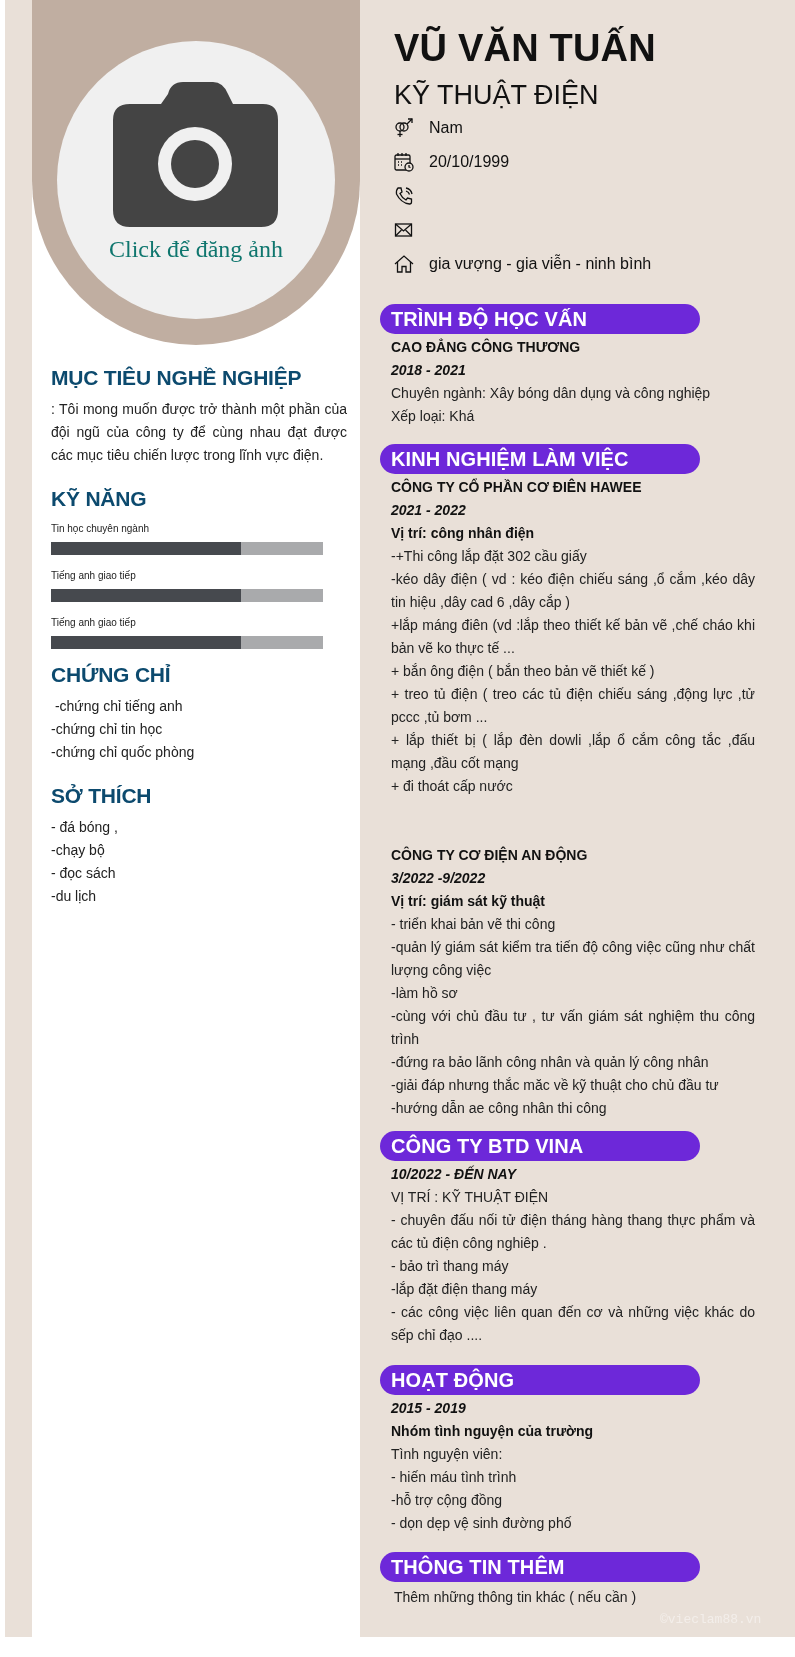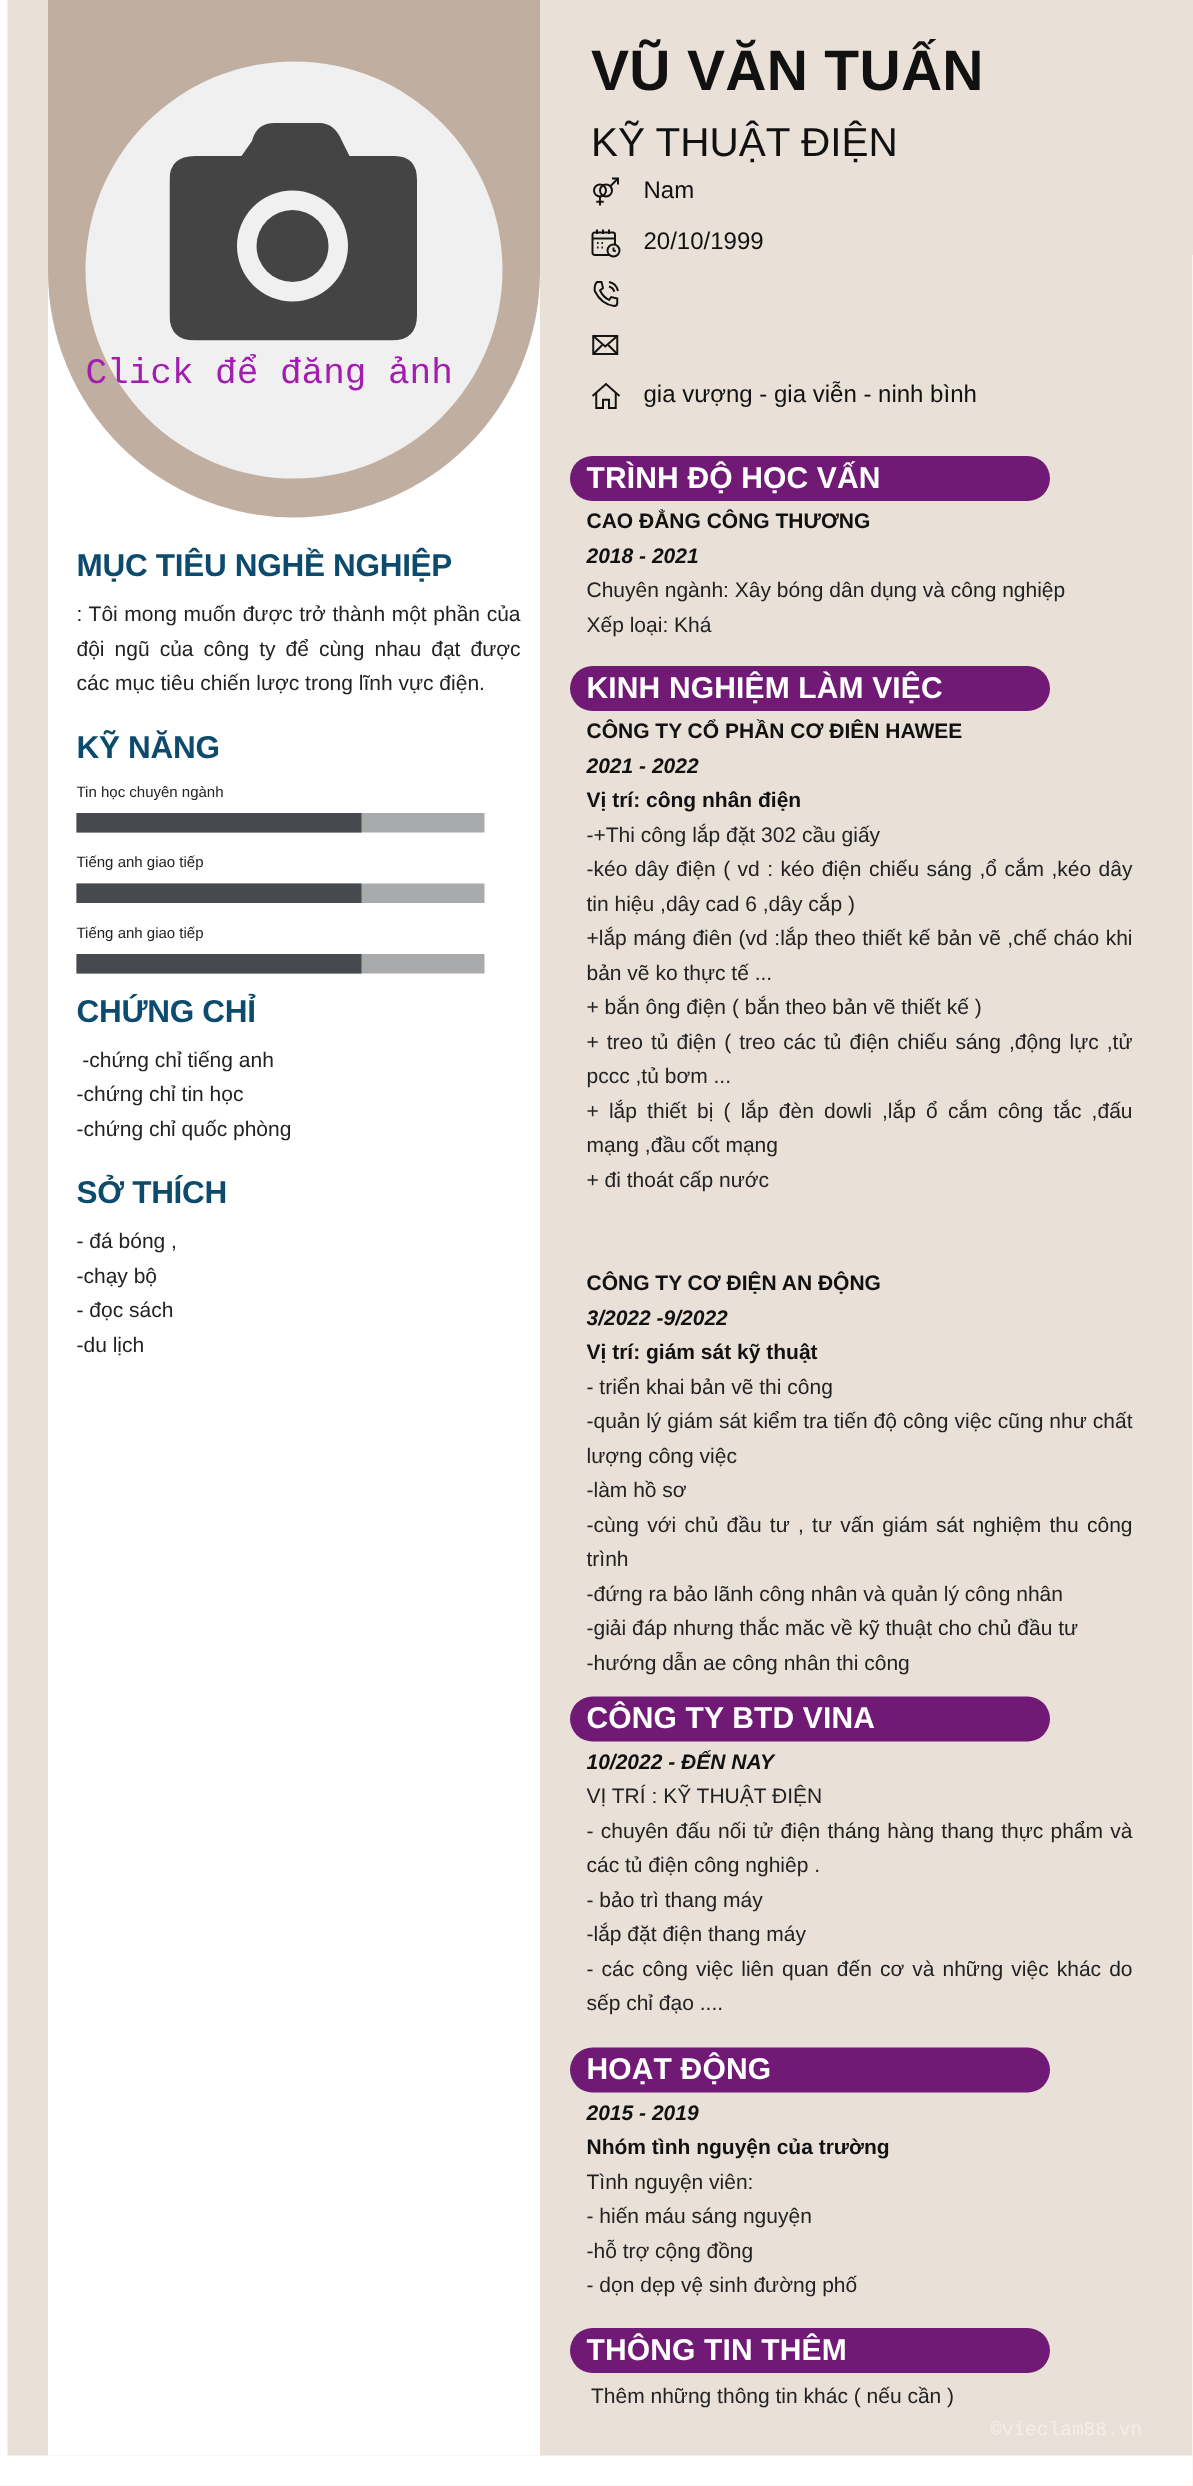--- a/index.html
+++ b/index.html
@@ -4,40 +4,40 @@
 <style>
   * { box-sizing: border-box; margin: 0; padding: 0; }
   html, body { width: 795px; height: 1657px; background: #ffffff; overflow: hidden; }
   body { font-family: "Liberation Sans", "DejaVu Sans", sans-serif; color: #1a1a1a; position: relative; }
 
   .page { position: absolute; left: 5px; top: 0; width: 790px; height: 1637px; background: #e9e0d8; }
   .left-col { position: absolute; left: 27px; top: 0; width: 328px; height: 1637px; background: #ffffff; }
   .photo-frame { position: absolute; left: 0; top: 0; width: 328px; height: 345px; background: #c0aea1; border-radius: 0 0 164px 164px; }
   .photo-circle { position: absolute; left: 25px; top: 41px; width: 278px; height: 278px; border-radius: 50%; background: #f0f0f0; }
   .camera { position: absolute; left: 56px; top: 41px; width: 165px; height: 145px; }
-  .photo-label { position: absolute; left: 0; top: 195px; width: 278px; font-family: Liberation Mono, monospace; font-size: 24px; color: #a21caf; }
+  .photo-label { position: absolute; left: 0; top: 195px; width: 278px; text-align: center; font-family: Liberation Serif, serif; font-size: 24px; color: #0f766e; }
 
   .left-content { position: absolute; left: 19px; top: 366px; width: 296px; }
   .l-heading { font-size: 21px; font-weight: bold; color: #0c4a6e; margin-bottom: 8px; letter-spacing: -0.2px; }
   .l-text { font-size: 14px; line-height: 23px; color: #222; text-align: justify; }
   .section { margin-bottom: 20px; }
   .skill-label { font-size: 10px; color: #222; line-height: 20px; }
   .skill-bar { width: 272px; height: 13px; background: #a9aaac; margin: 3px 0 11px; position: relative; }
   .skill-fill { position: absolute; left: 0; top: 0; height: 13px; background: #46494e; }
   .l-list div { font-size: 14px; line-height: 23px; color: #222; }
 
   .right-col { position: absolute; left: 375px; top: 0; width: 390px; }
   .name { position: absolute; left: 14px; top: 27px; font-size: 38px; font-weight: bold; color: #111; letter-spacing: 0.2px; }
   .job-title { position: absolute; left: 14px; top: 80px; font-size: 27px; color: #111; }
   .contact { position: absolute; left: 14px; width: 360px; height: 24px; display: flex; align-items: center; }
   .contact svg { width: 20px; height: 20px; flex: none; }
   .contact span { margin-left: 15px; font-size: 16px; color: #111; }
 
   .r-section { position: absolute; left: 0; width: 375px; }
-  .r-head { width: 320px; height: 30px; background: #701a75; color: #fff; font-size: 20px; font-weight: bold; padding-left: 11px; line-height: 30px; letter-spacing: 0.1px; border-radius: 15px; }
+  .r-head { width: 320px; height: 30px; background: #6d28d9; color: #fff; font-size: 20px; font-weight: bold; padding-left: 11px; line-height: 30px; letter-spacing: 0.1px; border-radius: 15px; }
   .r-body { padding-left: 11px; padding-right: 0; width: 375px; margin-top: 2px; }
   .r-line { font-size: 14px; line-height: 23px; color: #222; text-align: justify; }
   .r-bold { font-weight: bold; color: #111; }
   .r-italic { font-style: italic; font-weight: bold; color: #111; }
   .gap { height: 23px; }
 
   .watermark { position: absolute; left: 655px; top: 1612px; font-family: "Liberation Mono", monospace; font-size: 13px; color: #f3eeea; }
 </style>
 </head>
 <body>
@@ -210,21 +210,21 @@
         <div class="r-line">- các công việc liên quan đến cơ và những việc khác do sếp chỉ đạo ....</div>
       </div>
     </div>
 
     <div class="r-section" style="top:1365px;">
       <div class="r-head">HOẠT ĐỘNG</div>
       <div class="r-body">
         <div class="r-line r-italic">2015 - 2019</div>
         <div class="r-line r-bold">Nhóm tình nguyện của trường</div>
         <div class="r-line">Tình nguyện viên:</div>
-        <div class="r-line">- hiến máu sáng nguyện</div>
+        <div class="r-line">- hiến máu tình trình</div>
         <div class="r-line">-hỗ trợ cộng đồng</div>
         <div class="r-line">- dọn dẹp vệ sinh đường phố</div>
       </div>
     </div>
 
     <div class="r-section" style="top:1552px;">
       <div class="r-head">THÔNG TIN THÊM</div>
       <div class="r-body" style="padding-left:14px; margin-top:4px;">
         <div class="r-line">Thêm những thông tin khác ( nếu cần )</div>
       </div>

